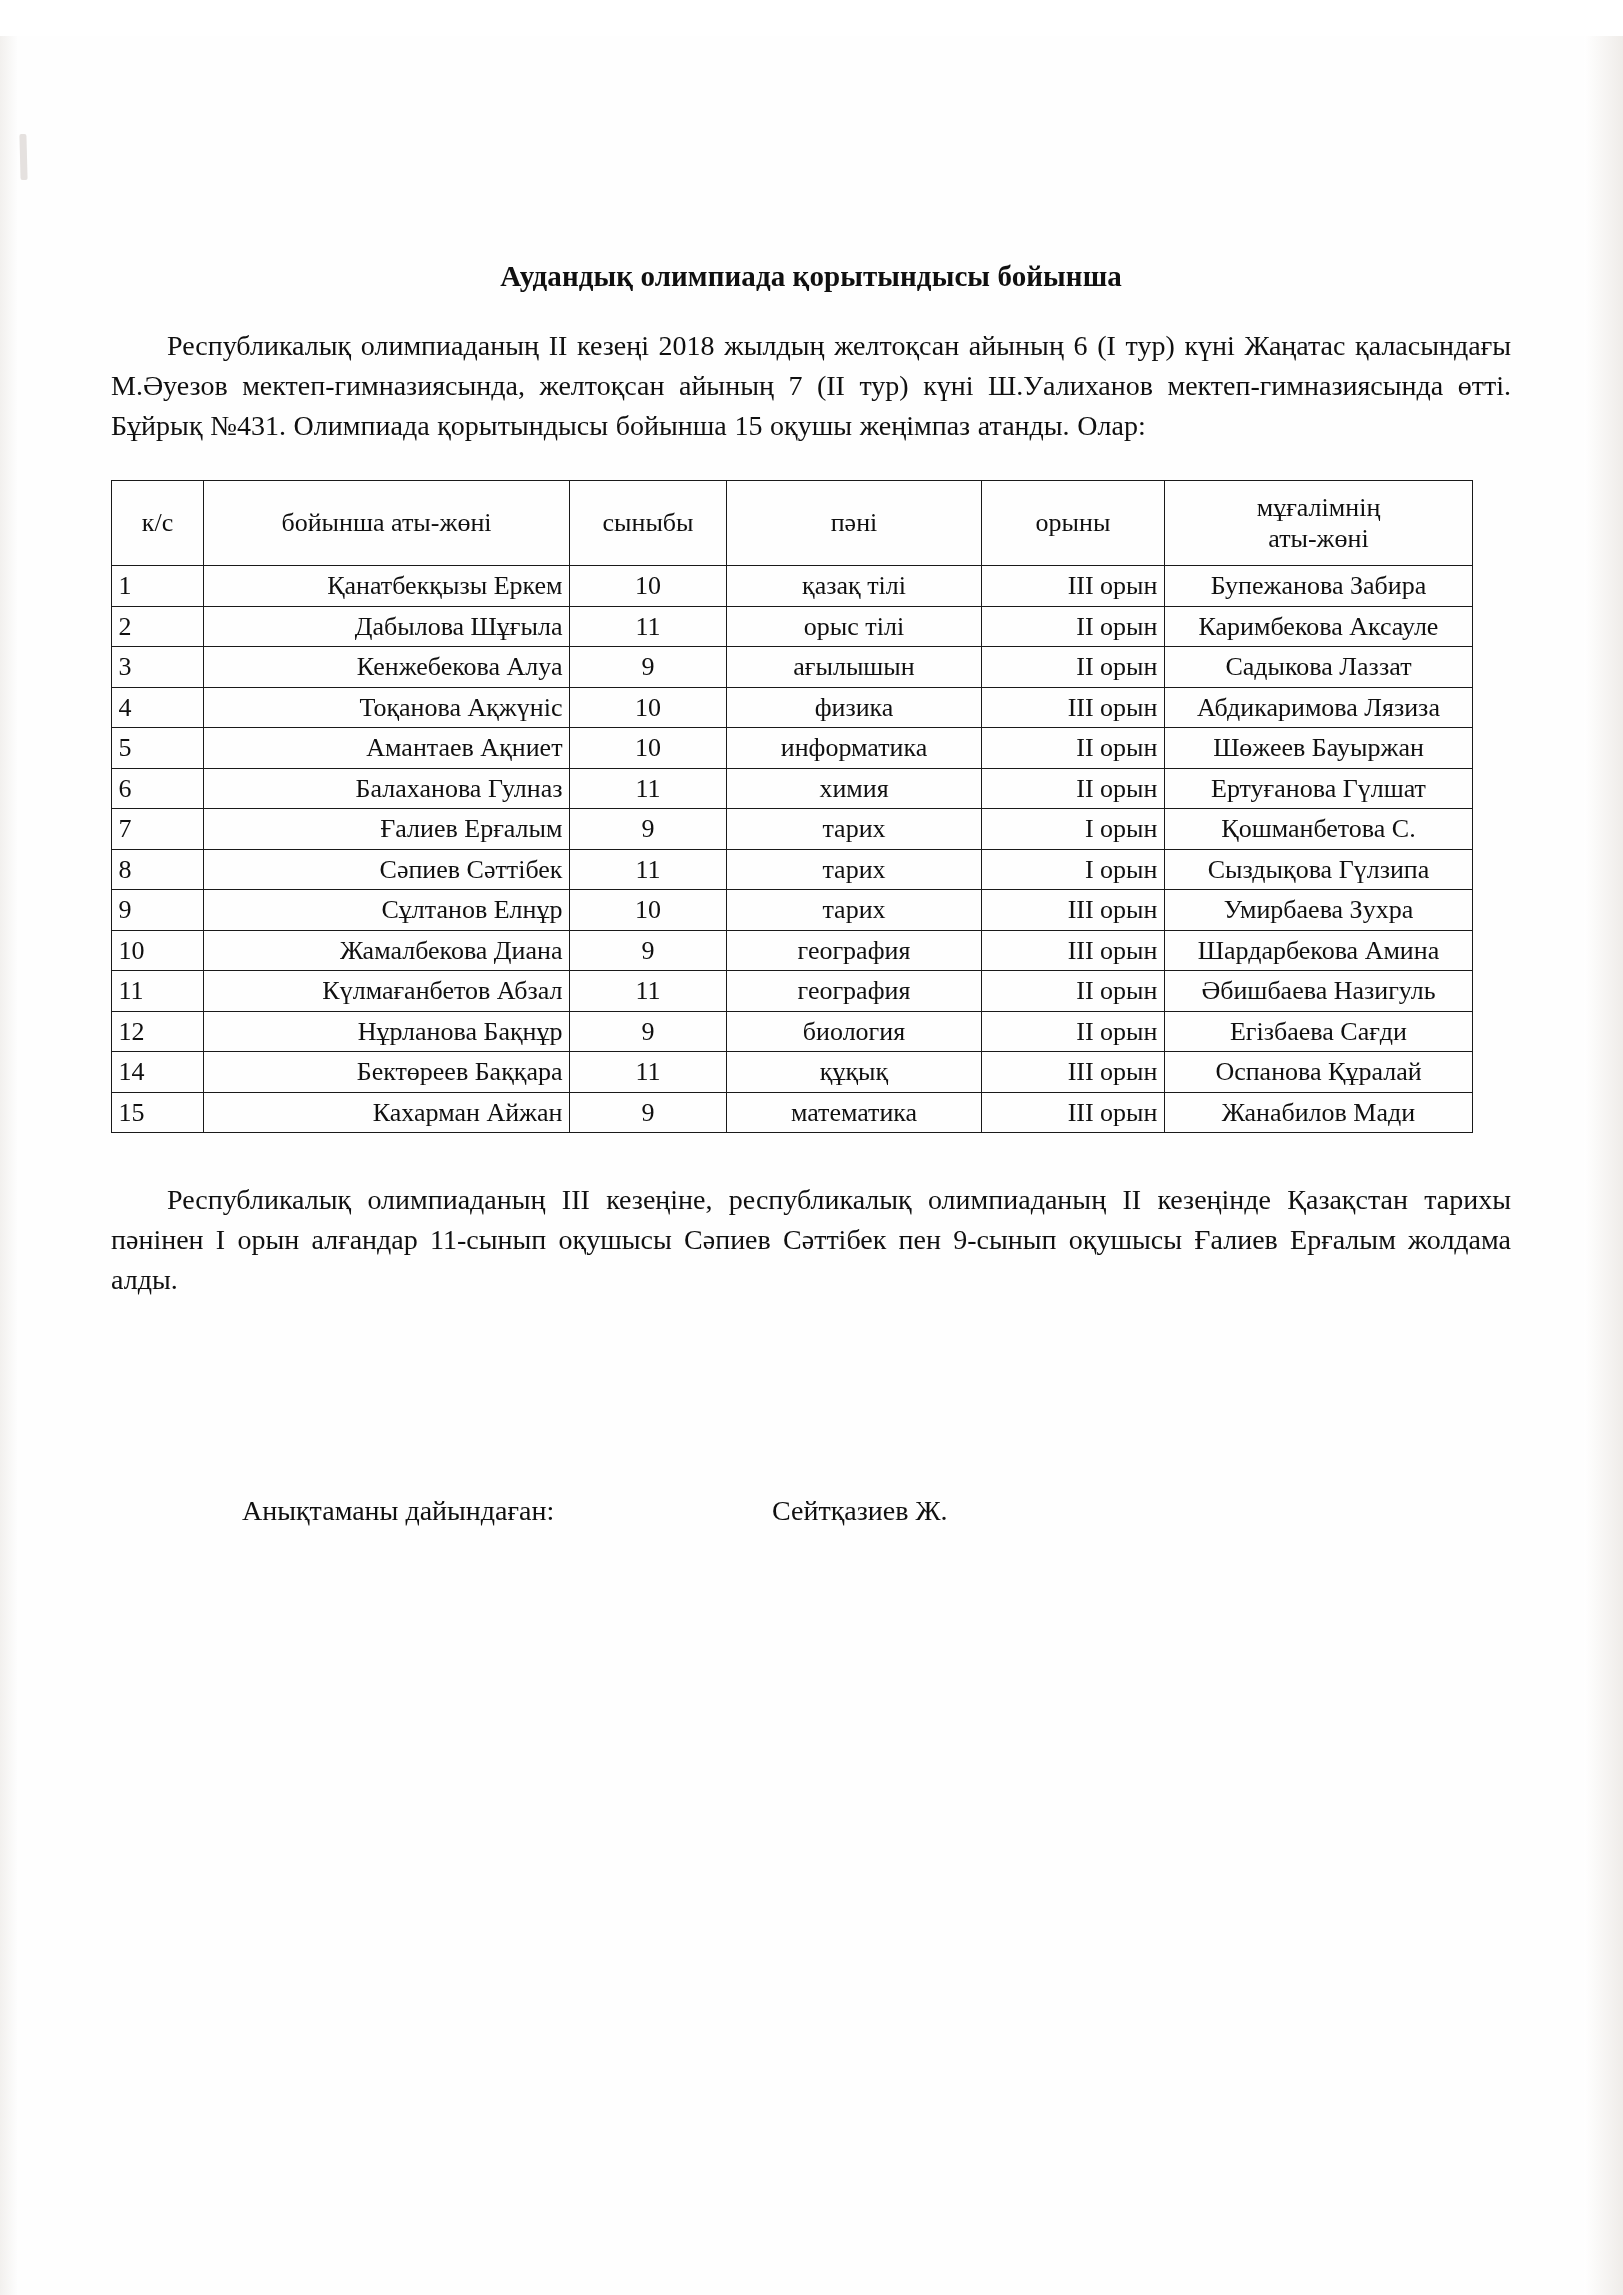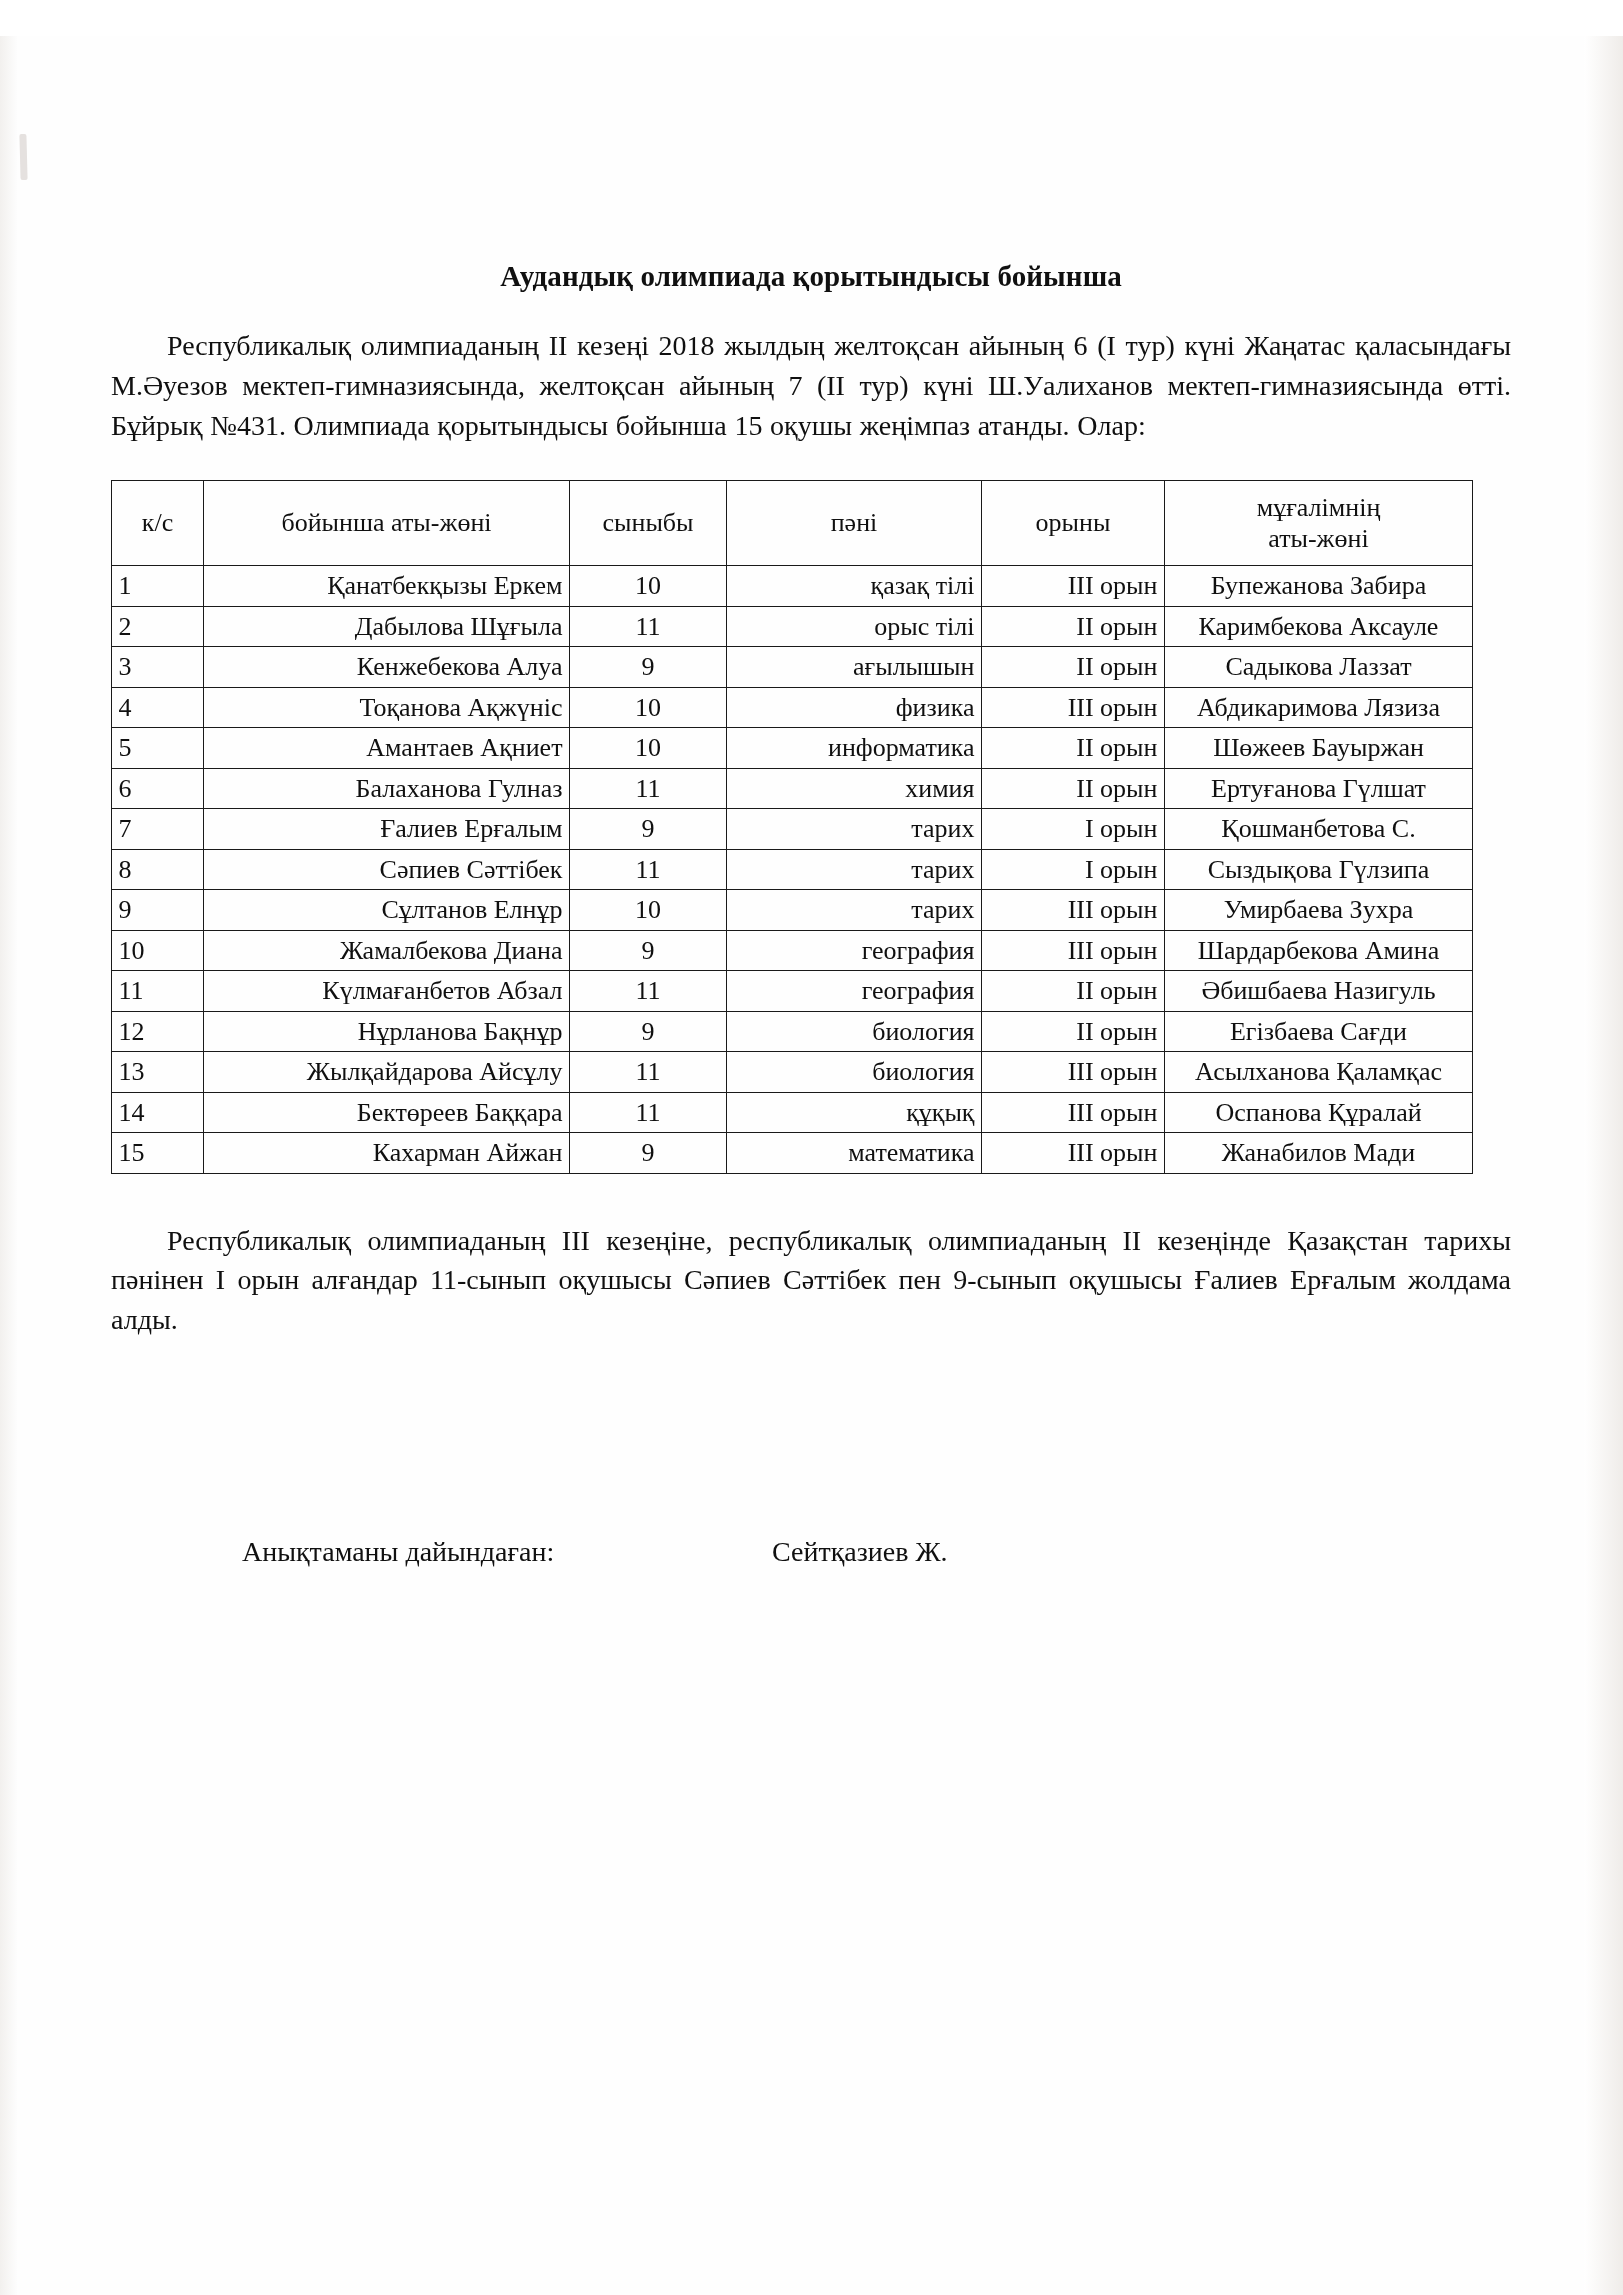--- a/index.html
+++ b/index.html
@@ -100,21 +100,21 @@
   col.c-num    { width: 92px; }
   col.c-name   { width: 366px; }
   col.c-class  { width: 157px; }
   col.c-subj   { width: 255px; }
   col.c-place  { width: 183px; }
   col.c-teach  { width: 308px; }
 
   td.num   { text-align: left; padding-left: 10.5px; }
   td.name  { text-align: right; padding-left: 11.8px; }
   td.class { text-align: center; }
-  td.subj  { text-align: right; }
+  td.subj  { text-align: center; }
   td.place { text-align: right; }
   td.teach { text-align: center; padding-left: 11.8px; }
 
   .signature {
     margin-top: 196px;
     display: flex;
     font-size: 28px;
   }
   .signature .label {
     margin-left: 131px;
@@ -253,28 +253,20 @@
           </tr>
           <tr>
             <td class="num">12</td>
             <td class="name">Нұрланова Бақнұр</td>
             <td class="class">9</td>
             <td class="subj">биология</td>
             <td class="place">II орын</td>
             <td class="teach">Егізбаева Сағди</td>
           </tr>
           <tr>
-            <td class="num">13</td>
-            <td class="name">Жылқайдарова Айсұлу</td>
-            <td class="class">11</td>
-            <td class="subj">биология</td>
-            <td class="place">III орын</td>
-            <td class="teach">Асылханова Қаламқас</td>
-          </tr>
-          <tr>
             <td class="num">14</td>
             <td class="name">Бектөреев Баққара</td>
             <td class="class">11</td>
             <td class="subj">құқық</td>
             <td class="place">III орын</td>
             <td class="teach">Оспанова Құралай</td>
           </tr>
           <tr>
             <td class="num">15</td>
             <td class="name">Кахарман Айжан</td>

